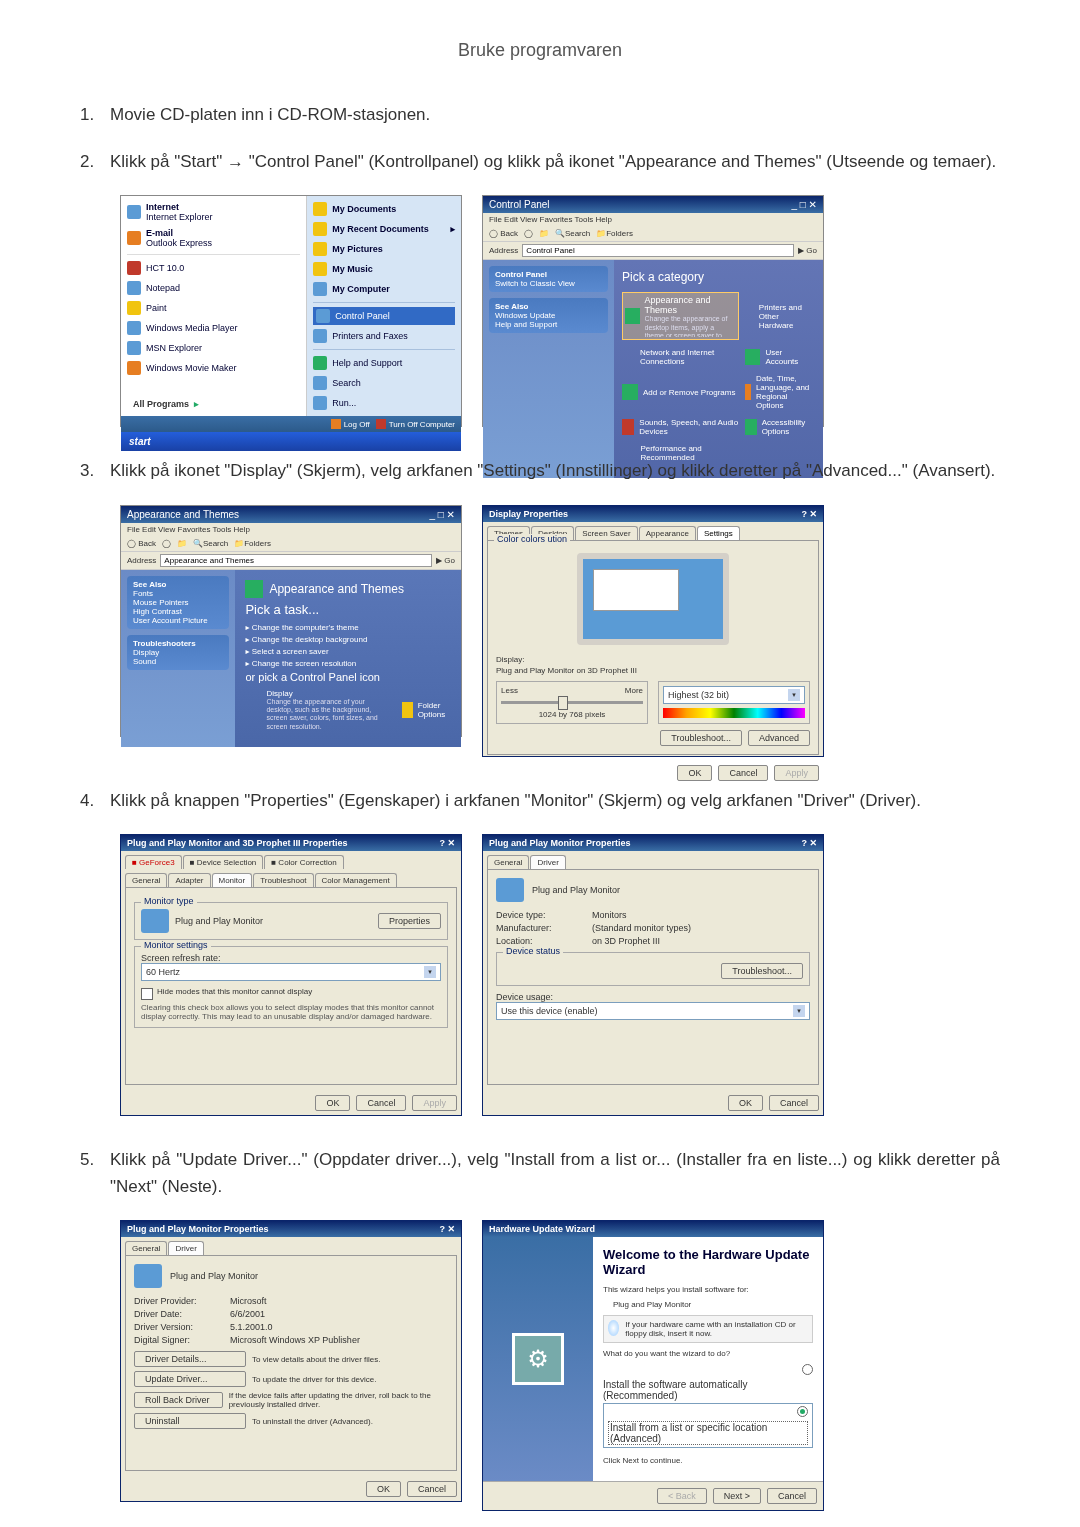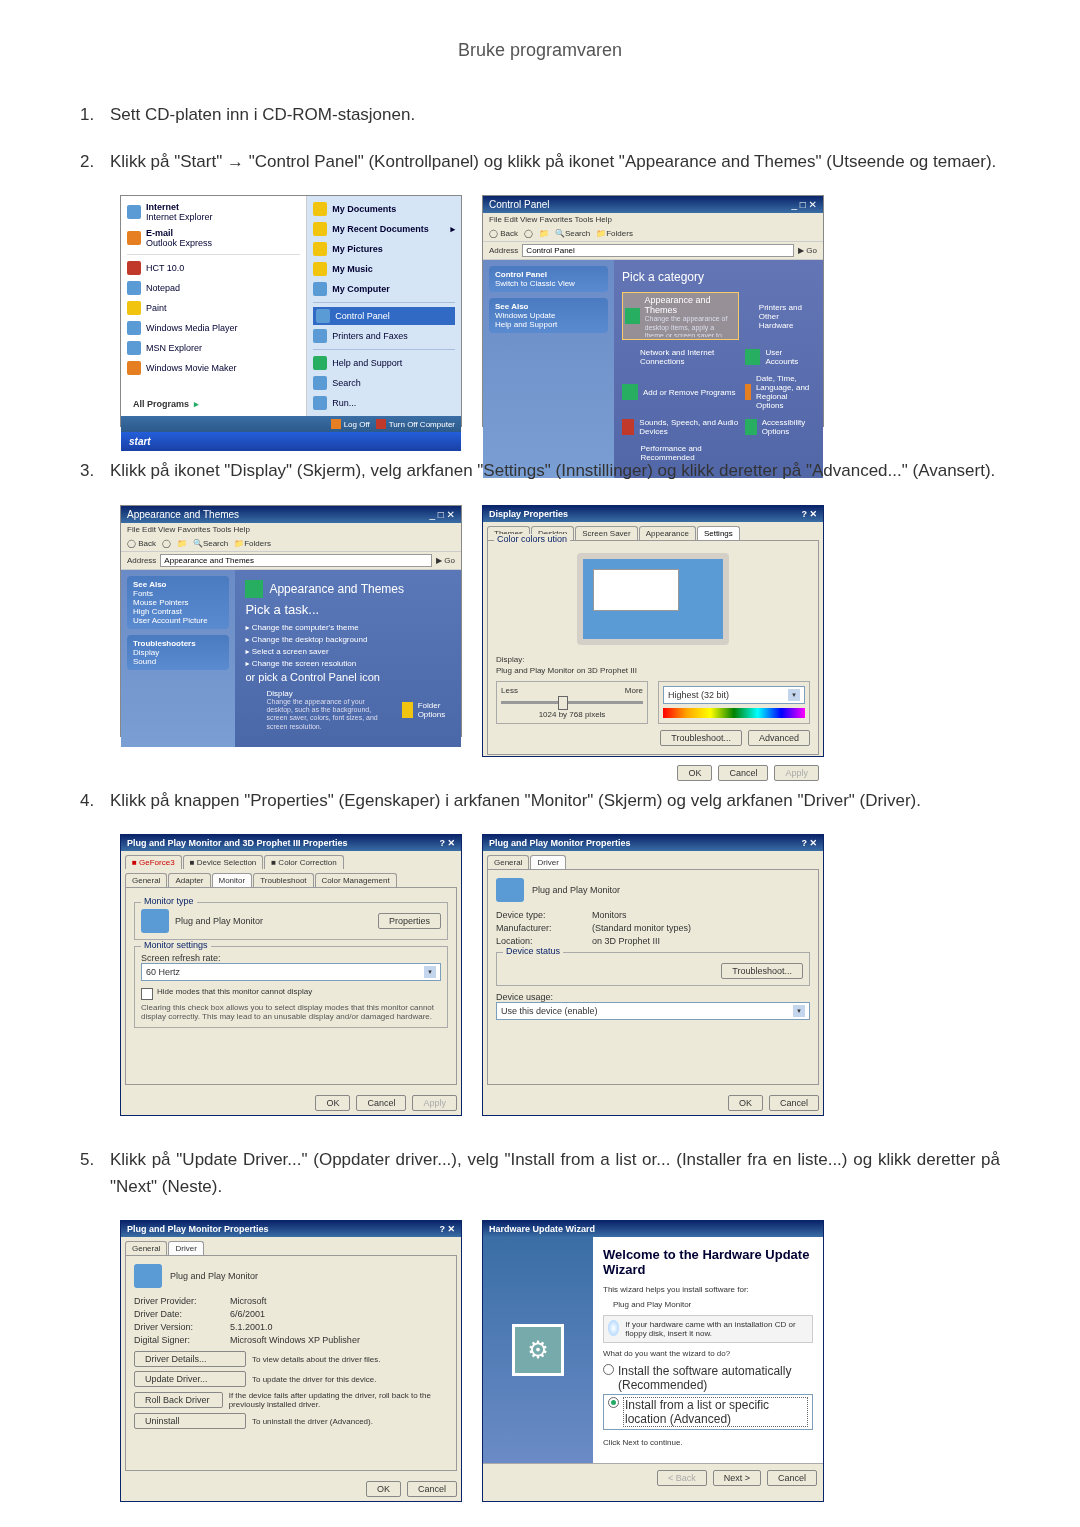--- a/index.html
+++ b/index.html
@@ -264,41 +264,41 @@
   .wizard {
     width:340px;background:#ece9d8;border:1px solid #0a246a;display:flex;flex-direction:column;font-size:9px;
   }
   .wiz-body{display:flex;min-height:190px;}
   .wiz-side{width:110px;background:linear-gradient(#3a6ea5,#6b8bc6);display:flex;align-items:center;justify-content:center;}
   .wiz-icon{width:46px;height:46px;border:3px solid #fff;background:#7aa;display:flex;align-items:center;justify-content:center;font-size:24px;color:#fff;}
   .wiz-main{flex:1;background:#fff;padding:10px;color:#333;font-size:9px;}
   .wiz-title{font-size:13px;font-weight:bold;margin-bottom:8px;color:#003;}
   .wiz-text{font-size:8px;margin-bottom:6px;}
   .wiz-cd-row{display:flex;gap:6px;align-items:flex-start;background:#f4f4f4;border:1px solid #ccc;padding:4px;font-size:8px;margin:6px 0;}
-  .radio{display:flex;gap:4px;align-items:flex-start;font-size:12px;margin-bottom:2px;}
+  .radio{display:flex;gap:4px;align-items:flex-end;font-size:10px;margin-bottom:2px;flex-direction:column;}
   .radio .rdot{width:9px;height:9px;border:1px solid #666;border-radius:50%;background:#fff;flex-shrink:0;position:relative;}
   .radio.sel .rdot::after{content:'';position:absolute;inset:2px;background:#2a6;border-radius:50%;}
   .wiz-btnrow{display:flex;gap:6px;justify-content:flex-end;padding:6px;background:#ece9d8;border-top:1px solid #aaa;}
 
   .tab-row{display:flex;padding:4px 4px 0 4px;gap:1px;font-size:8px;background:#ece9d8;}
   .mtab{padding:2px 6px;background:#ece9d8;border:1px solid #999;border-bottom:none;border-radius:3px 3px 0 0;font-size:8px;}
   .mtab.active{background:#fcfcfc;}
   .icon-lg{width:28px;height:24px;background:#5b9bd5;border-radius:3px;flex-shrink:0;}
 </style>
 </head>
 <body>
 
 <div class="page">
   <div class="page-title">Bruke programvaren</div>
 
   <ol class="steps">
 
     <li>
       <div class="step-num">1.</div>
-      <div class="step-text">Sett CD-platen inn i CD-ROM-stasjonen.</div>
+      <div class="step-text">Movie CD-platen inn i CD-ROM-stasjonen.</div>
     </li>
 
     <li>
       <div class="step-num">2.</div>
       <div class="step-text">Klikk på "Start" → "Control Panel" (Kontrollpanel) og klikk på ikonet "Appearance and Themes" (Utseende og temaer).</div>
     </li>
   </ol>
 
   <div class="screenshots">
 

